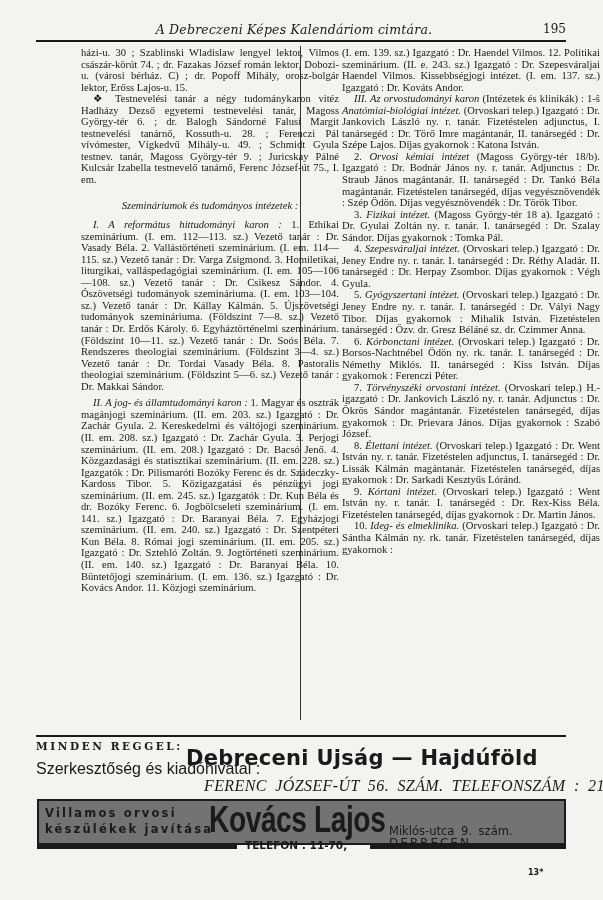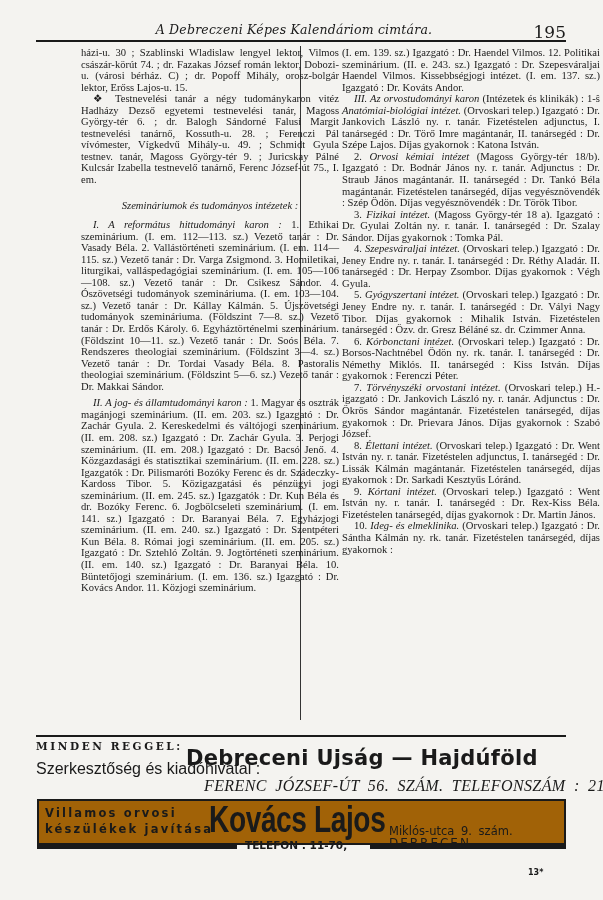--- a/index.html
+++ b/index.html
@@ -11,21 +11,21 @@
     position: relative;
   }
   .header {
     position: absolute; left: 36px; top: 20px; width: 530px; height: 20px;
   }
   .header-title {
     position: absolute; left: 0; right: 14px; top: 2px; text-align: center;
     font-style: italic; font-size: 12.5px; letter-spacing: 0.2px;
   }
   .page-num {
-    position: absolute; right: 0; top: 2px; font-size: 17px;
+    position: absolute; right: 0; top: 2px; font-size: 12px;
   }
   .header-rule {
     position: absolute; left: 36px; top: 40px; width: 530px; height: 2px; background: #1a1a1a;
   }
   .col {
     position: absolute; top: 47px; width: 258px;
     font-size: 10.6px; line-height: 11.55px; text-align: justify;
     font-family: "Liberation Serif", "DejaVu Serif", serif;
   }
   .col-left { left: 37px; margin-left: 44px; }
@@ -56,21 +56,21 @@
     font-size: 16px;
   }
   .address {
     position: absolute; left: 168px; top: 37px; font-family: "Liberation Serif", serif; font-style: italic;
     font-size: 16px; letter-spacing: 0.4px; white-space: nowrap; word-spacing: 4px;
   }
   .ad2 {
     position: absolute; left: 37px; top: 799px; width: 528px; height: 52px;
   }
   .ad2-box {
-    position: absolute; left: 0; top: 0; width: 525px; height: 42px; border: 2px solid #1a1a1a; background: #a16207;
+    position: absolute; left: 0; top: 0; width: 525px; height: 42px; border: 2px solid #1a1a1a; background: #737373;
   }
   .villamos {
     position: absolute; left: 6px; top: 4px; font-family: "DejaVu Sans", sans-serif; font-weight: bold;
     font-size: 11.5px; letter-spacing: 2.2px; line-height: 16px;
   }
   .kovacs {
     position: absolute; left: 170px; top: -2px; font-family: "Liberation Sans", sans-serif; font-weight: bold;
     font-size: 36px; letter-spacing: -0.5px; transform: scaleX(0.78); transform-origin: left top; white-space: nowrap;
   }
   .debrecen {

